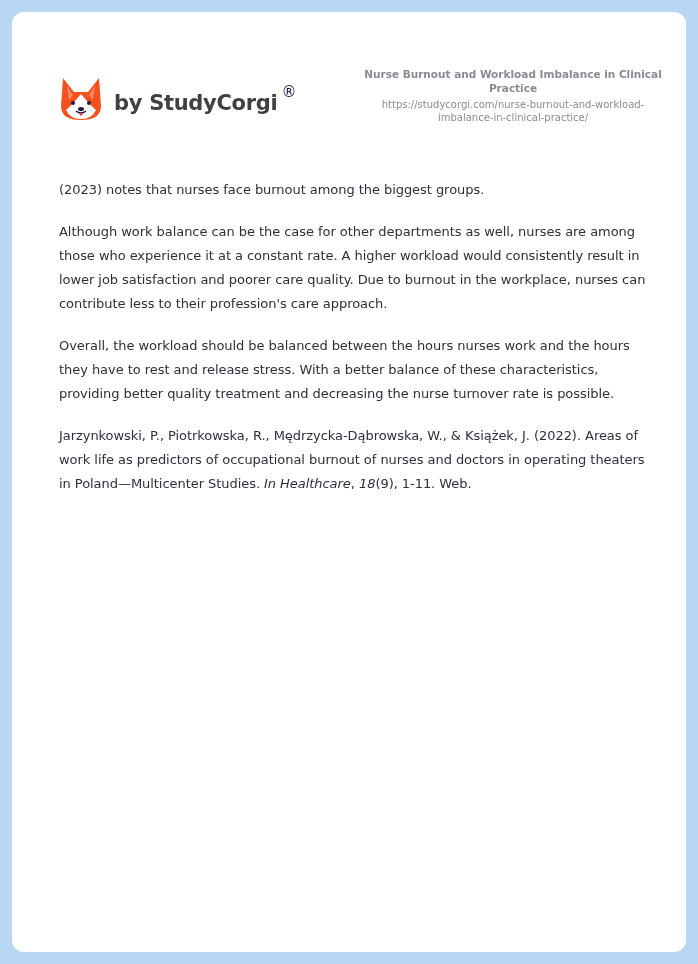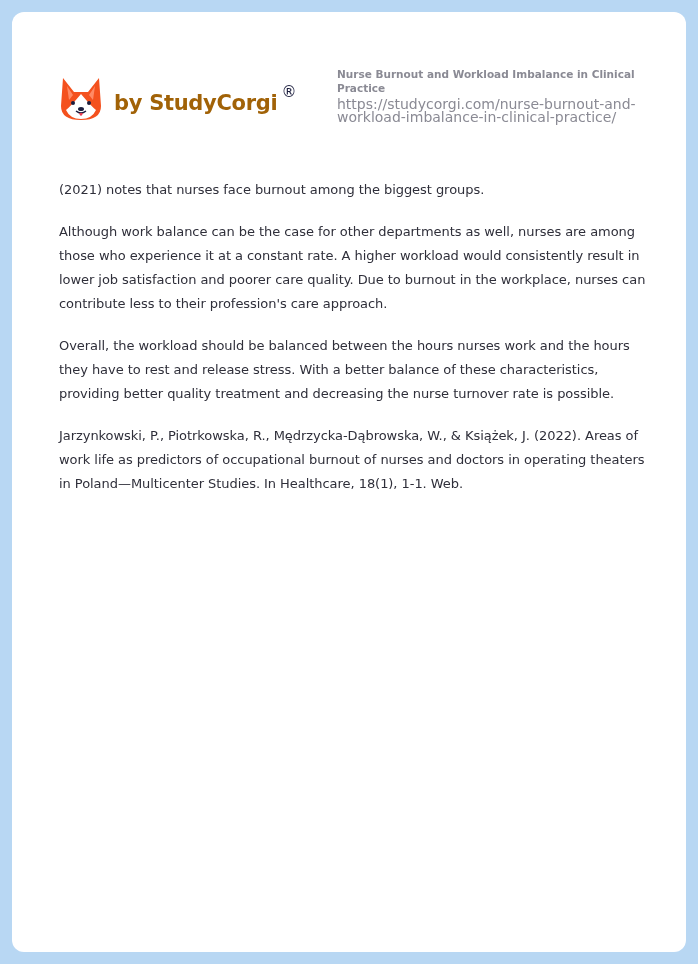--- a/index.html
+++ b/index.html
@@ -39,48 +39,48 @@
     }
     .logo-mark {
       width: 42px;
       height: 46px;
       margin-right: 12px;
     }
     .logo-text {
       font-family: "DejaVu Sans", sans-serif;
       font-weight: bold;
       font-size: 21px;
-      color: #a16207;
+      color: #404040;
       letter-spacing: -0.3px;
       margin-top: 8px;
     }
     .logo-reg {
       font-family: "DejaVu Sans", sans-serif;
       font-size: 15px;
       color: #1b1d3d;
       margin-left: 4px;
       margin-top: -14px;
     }
     .meta {
       position: absolute;
-      right: 39px;
+      right: 18px;
       top: 55px;
       width: 310px;
-      text-align: left;
+      text-align: center;
     }
     .meta-title {
       font-family: "DejaVu Sans", sans-serif;
       font-weight: bold;
       font-size: 10.5px;
       line-height: 14px;
       color: #8a8a94;
     }
     .meta-url {
       font-family: "DejaVu Sans", sans-serif;
-      font-size: 14px;
+      font-size: 10px;
       line-height: 13px;
       color: #8a8a94;
       margin-top: 3px;
     }
     .content {
       position: absolute;
       left: 47px;
       top: 166px;
       width: 595px;
       color: #2f2f3a;
@@ -94,20 +94,21 @@
     }
     .h2 {
       font-family: "DejaVu Sans", sans-serif;
       font-weight: bold;
       font-size: 17.5px;
       color: #23233f;
       margin: 0 0 12px 0;
       line-height: 24px;
     }
     .ital {
+      font-style: italic;
     }
   </style>
 </head>
 <body>
 
 <div class="card">
   <div class="header">
     <div class="logo">
       <svg class="logo-mark" viewBox="0 0 42 46" xmlns="http://www.w3.org/2000/svg">
 
@@ -131,20 +132,20 @@
       <span class="logo-reg">®</span>
     </div>
 
     <div class="meta">
       <div class="meta-title">Nurse Burnout and Workload Imbalance in Clinical Practice</div>
       <div class="meta-url">https://studycorgi.com/nurse-burnout-and-workload-imbalance-in-clinical-practice/</div>
     </div>
   </div>
 
   <div class="content">
-    <p class="para">(2021) notes that nurses face burnout among the biggest groups.</p>
+    <p class="para">(2023) notes that nurses face burnout among the biggest groups.</p>
     <p class="para">Although work balance can be the case for other departments as well, nurses are among those who experience it at a constant rate. A higher workload would consistently result in lower job satisfaction and poorer care quality. Due to burnout in the workplace, nurses can contribute less to their profession's care approach.</p>
 
     <p class="para">Overall, the workload should be balanced between the hours nurses work and the hours they have to rest and release stress. With a better balance of these characteristics, providing better quality treatment and decreasing the nurse turnover rate is possible.</p>
 
-    <p class="para"><span>Jarzynkowski, P., Piotrkowska, R., Mędrzycka-Dąbrowska, W., &amp; Książek, J. (2022). Areas of work life as predictors of occupational burnout of nurses and doctors in operating theaters in Poland—Multicenter Studies. </span><span class="ital">In Healthcare</span><span>, </span><span class="ital">18</span><span>(1), 1-1. Web.</span></p>
+    <p class="para"><span>Jarzynkowski, P., Piotrkowska, R., Mędrzycka-Dąbrowska, W., &amp; Książek, J. (2022). Areas of work life as predictors of occupational burnout of nurses and doctors in operating theaters in Poland—Multicenter Studies. </span><span class="ital">In Healthcare</span><span>, </span><span class="ital">18</span><span>(9), 1-11. Web.</span></p>
   </div>
 </div>
 
 </body></html>

